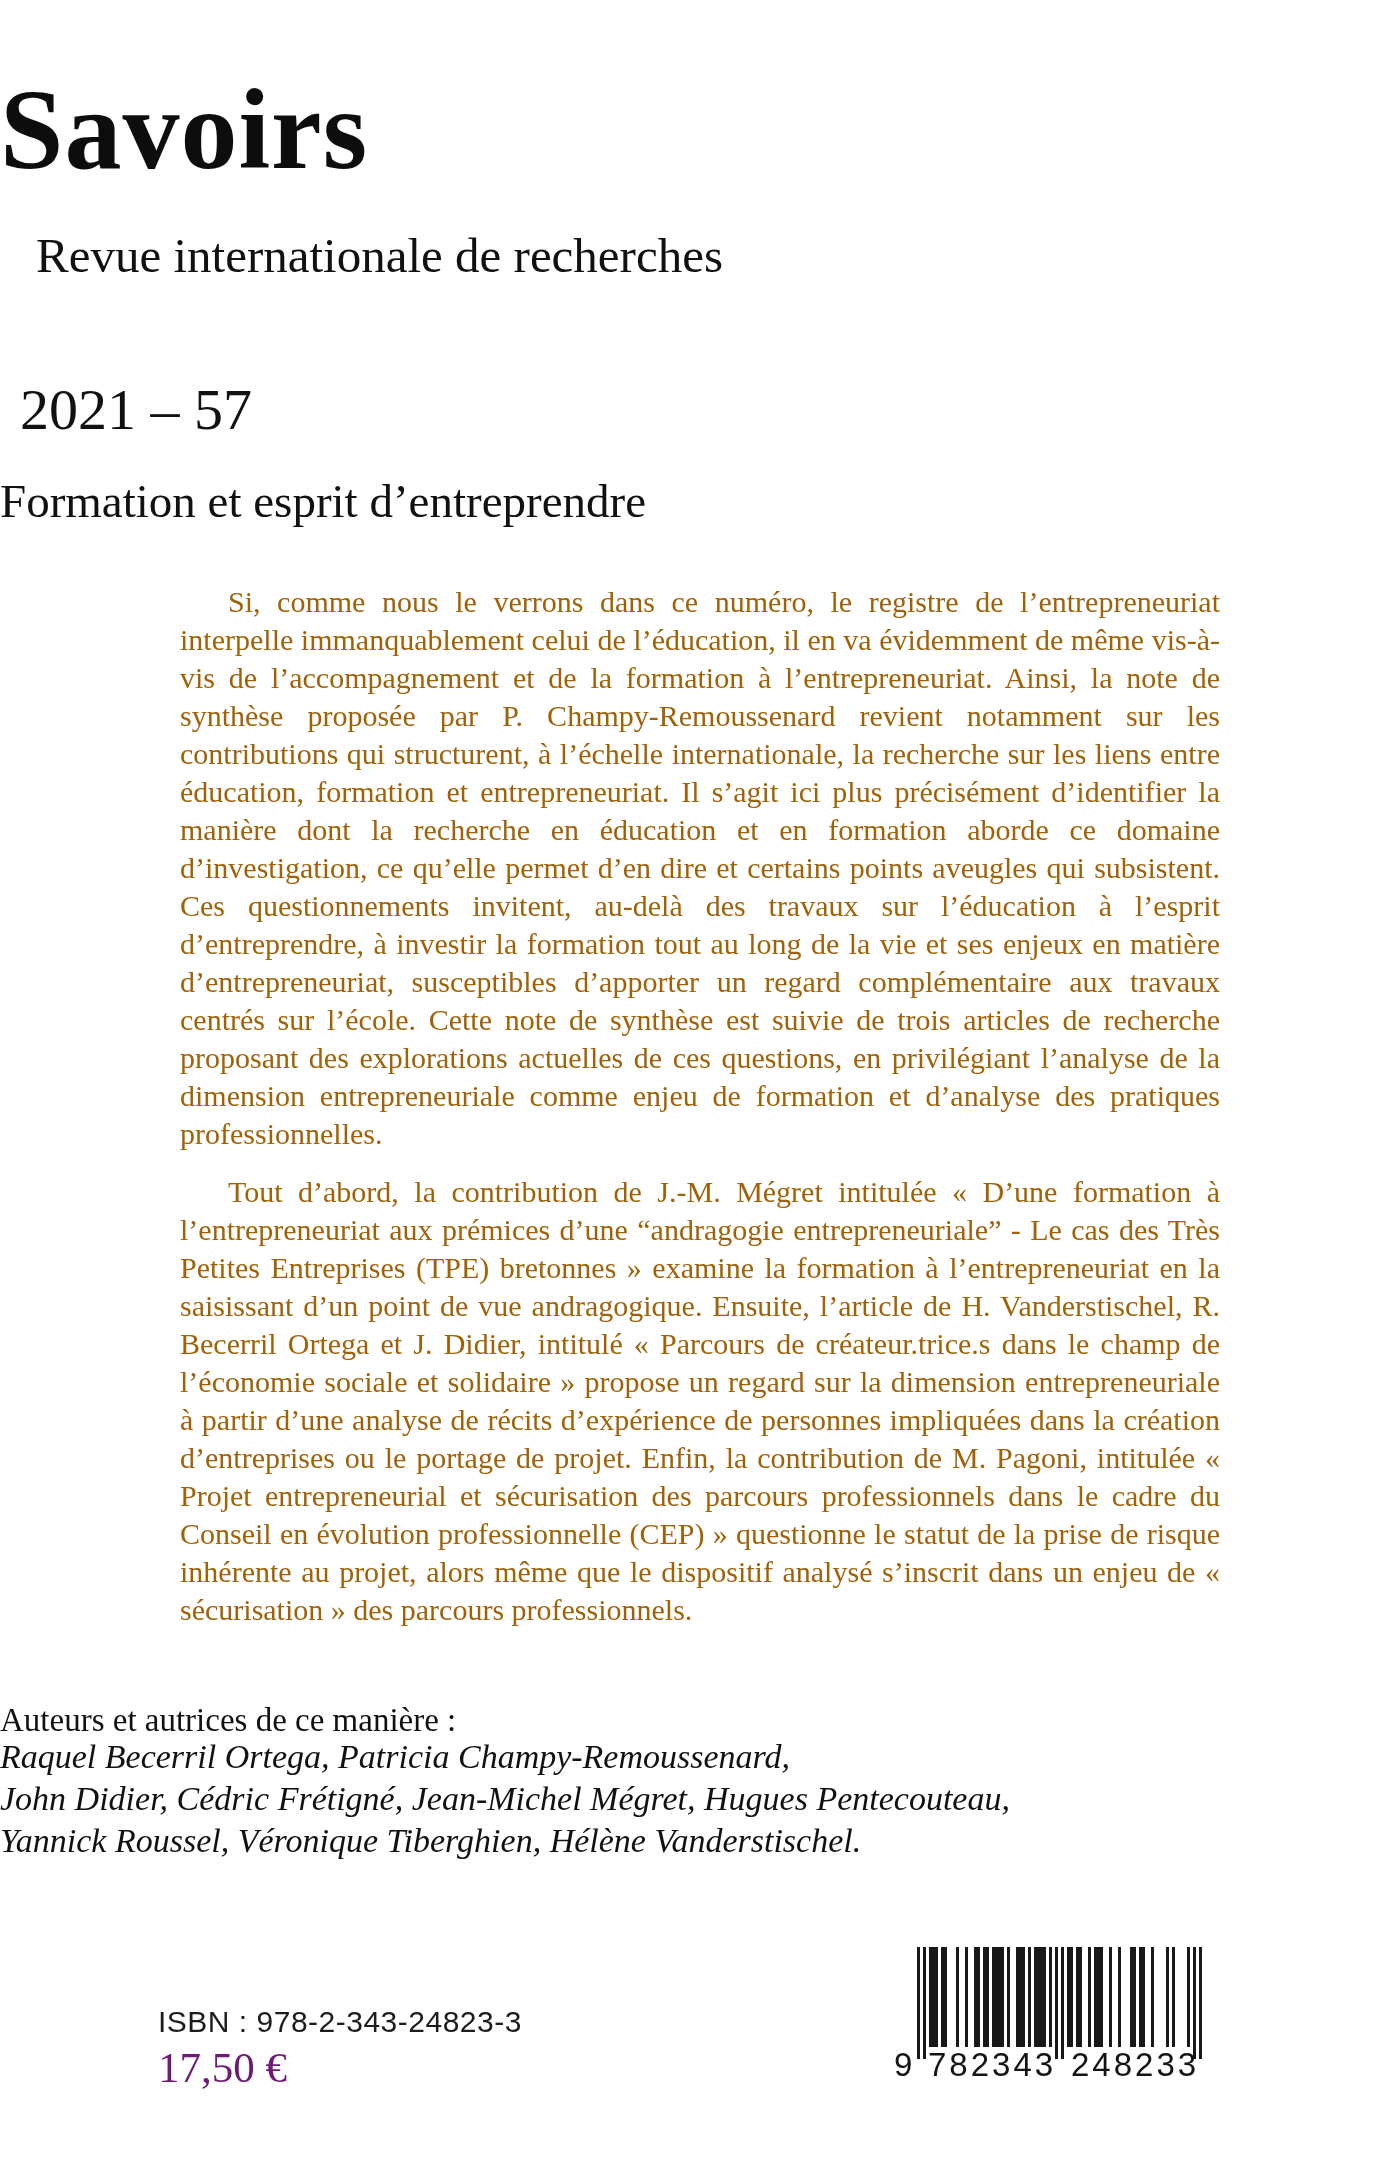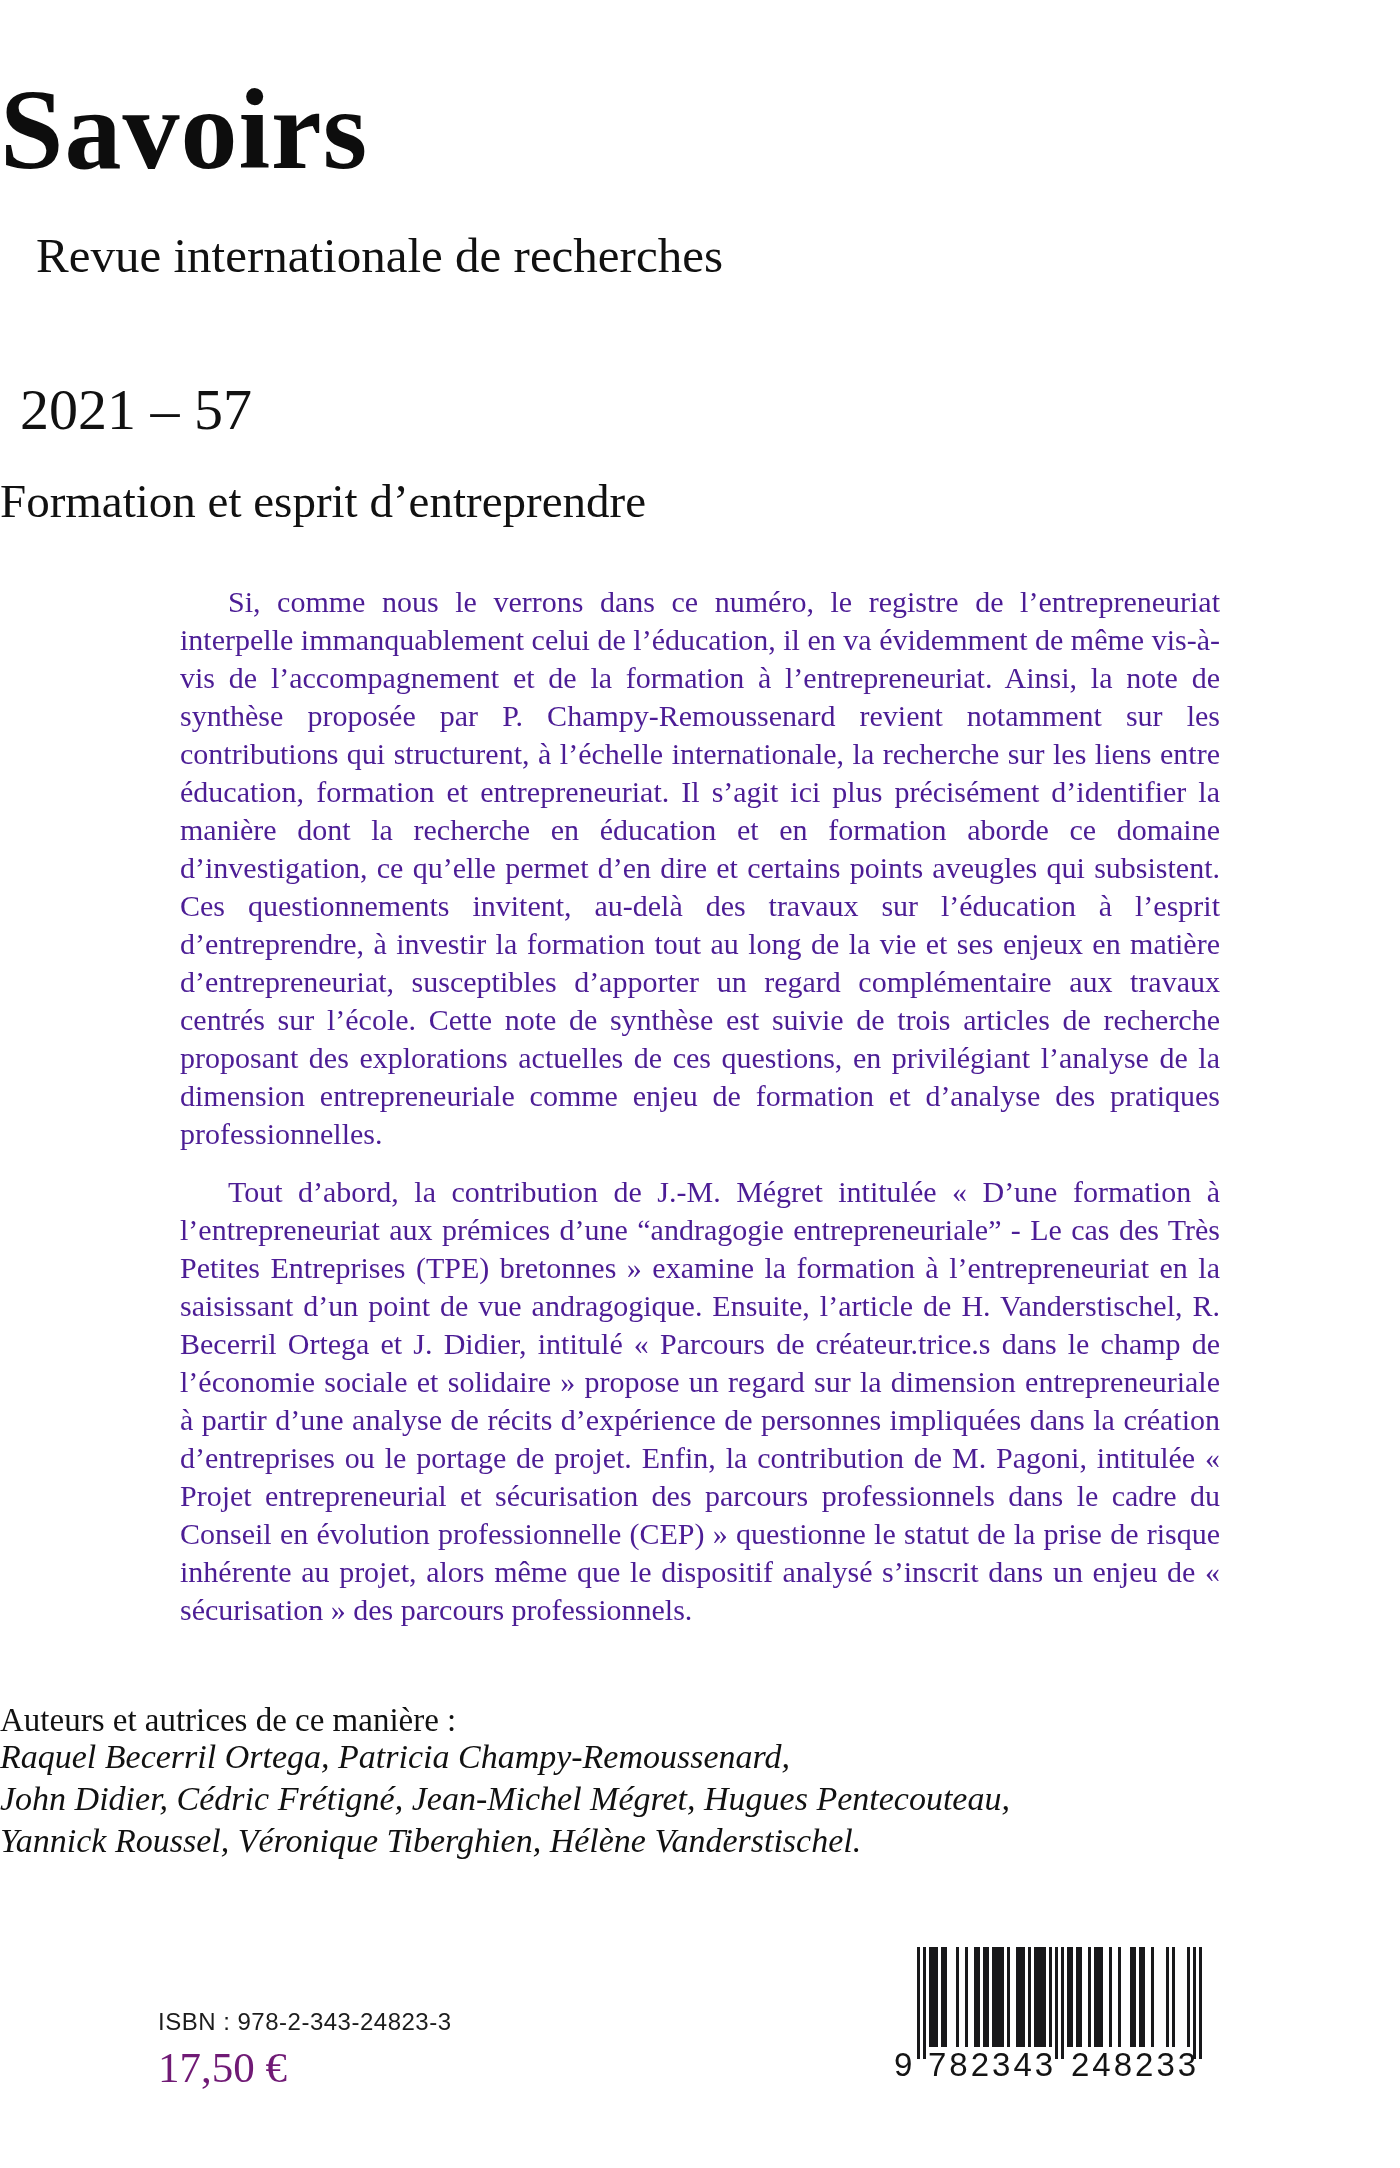--- a/index.html
+++ b/index.html
@@ -13,31 +13,31 @@
   }
   .centered{position:absolute;left:0;width:100%;white-space:nowrap;}
   .journal-title{top:56px;font-size:114px;font-weight:bold;line-height:1.3;letter-spacing:1px;color:#0d0d0d;}
   .subtitle1{top:226px;font-size:49px;line-height:60px;padding-left:36px;}
   .subtitle2{top:296px;font-size:49px;line-height:60px;}
   .issue{top:375px;font-size:58px;line-height:70px;margin-left:20px;}
   .theme{top:471px;font-size:47px;line-height:60px;}
   .body-text{
     position:absolute;top:583px;left:180px;width:1040px;
     font-size:30px;line-height:38px;text-align:justify;
-    color:#4c1d95;
+    color:#a16207;
   }
   .body-text p{margin:0;text-indent:48px;}
   .body-text p + p{margin-top:20px;}
   .authors-heading{top:1700px;font-size:33px;line-height:40px;}
   .authors-names{top:1736px;font-size:34px;line-height:42px;font-style:italic;}
   .authors-names div{white-space:nowrap;}
   .isbn{
     position:absolute;left:158px;top:2004px;
     font-family:"Liberation Sans","DejaVu Sans",sans-serif;
-    font-size:24px;line-height:36px;color:#1c1c1c;letter-spacing:0.5px;
+    font-size:30px;line-height:36px;color:#1c1c1c;letter-spacing:0.5px;
   }
   .price{
     position:absolute;left:158px;top:2044px;
     font-family:Liberation Serif, serif;
     font-size:43px;line-height:48px;color:#701a75;
   }
   .barcode{position:absolute;left:897px;top:1947px;width:312px;height:138px;}
   .bc-bars{position:absolute;left:20px;top:0;display:flex;align-items:flex-start;}
   .bc-module{width:3px;height:100px;}
   .bc-module.bar{background:#18181a;}

